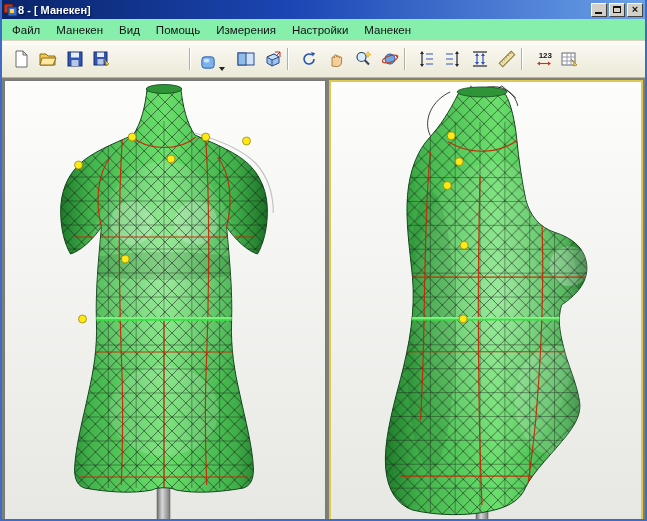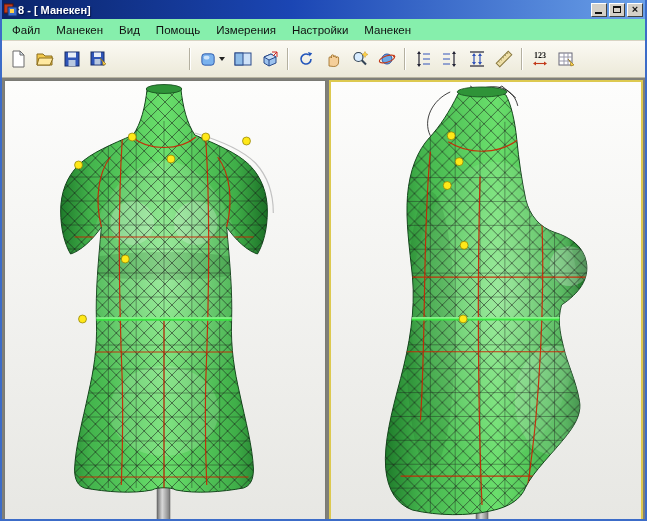--- a/index.html
+++ b/index.html
@@ -19,22 +19,22 @@
   .wbtn .min-glyph{position:absolute;left:3px;bottom:2px;width:7px;height:2px;background:#111;}
   .wbtn .max-glyph{width:8px;height:7px;border:1px solid #111;border-top:2px solid #111;box-sizing:border-box;}
   .wbtn .close-glyph{font-size:11px;font-weight:bold;color:#111;line-height:1;}
   
   .menubar{height:21px;display:flex;align-items:center;background:#86efac;border-bottom:1px solid #d8d4c4;
     padding-left:2px;}
   .menu-item{font-size:11.5px;color:#111;padding:3px 8px;cursor:default;}
   
   .toolbar{height:32px;display:flex;align-items:center;gap:1px;padding:2px 3px;
     background:linear-gradient(#fbfaf4,#ece9d8);border-bottom:1px solid #b8b4a0;}
-  .tb{width:26px;height:26px;display:flex;flex-direction:column;align-items:center;justify-content:center;
-    background:transparent;border:1px solid transparent;padding:0;cursor:default;font-family:Liberation Serif, serif;}
+  .tb{width:26px;height:26px;display:flex;flex-direction:column;align-items:flex-end;justify-content:center;
+    background:transparent;border:1px solid transparent;padding:0;cursor:default;}
   .tb svg{display:block;}
   .tb.dd{width:34px;flex-direction:row;gap:2px;}
   .dd-arrow{width:0;height:0;border-left:3px solid transparent;border-right:3px solid transparent;
     border-top:4px solid #222;}
   .sep{width:0;height:22px;border-left:1px solid #b4b0a0;border-right:1px solid #fff;margin:0 3px;}
   .spacer{width:72px;height:1px;}
   .t123{font-size:8px;font-weight:bold;color:#111;line-height:1;letter-spacing:0;}
   
   .workspace{height:447px;box-sizing:border-box;display:flex;gap:3px;padding:2px;background:#7f7f78;}
   .viewport{position:relative;box-sizing:border-box;background:linear-gradient(#fdfdfc,#e7e7e3);overflow:hidden;}

